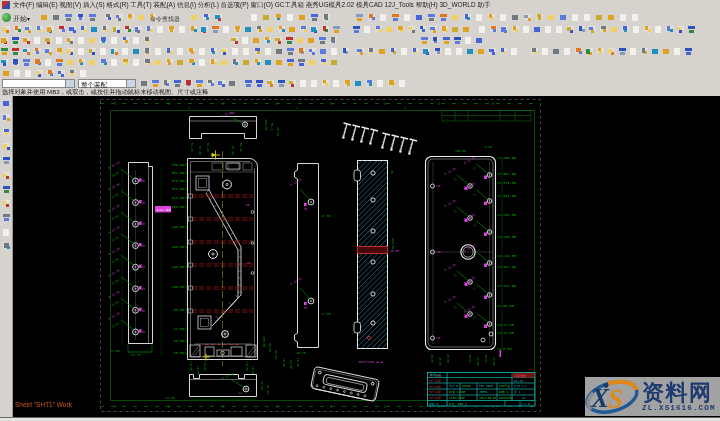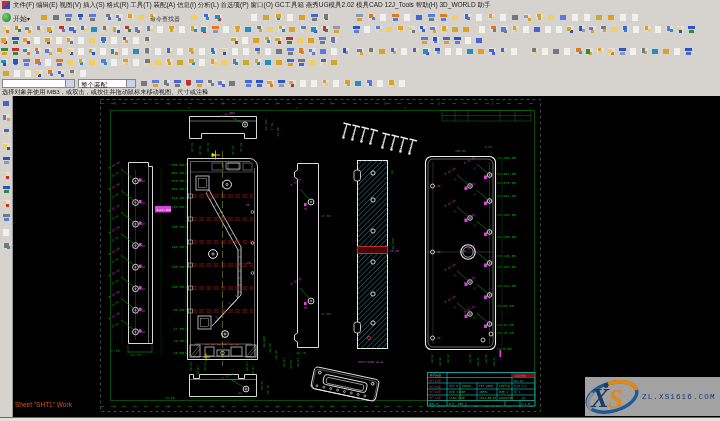--- a/index.html
+++ b/index.html
@@ -13,21 +13,21 @@
 .combo:after { content:""; position:absolute; right:0; top:0; width:8px; height:7px; background:#c8d4e8; border-left:1px solid #888; }
 .ctext { position:absolute; left:2px; top:0.5px; font-size:6.5px; color:#111; }
 .prompt { position:absolute; left:0; top:88px; width:720px; height:8px; font-size:6.2px; color:#1a1a1a; padding-left:2px; }
 #canvas { position:absolute; left:13px; top:96px; width:707px; height:321px; background:#000; }
 .canvas-svg { position:absolute; left:0; top:0; }
 .sidebar { position:absolute; left:0; top:96px; width:13px; height:325px; background:#d6d3ce; border-right:1px solid #9a9a9a; }
 .taskbar { position:absolute; left:0; top:417px; width:720px; height:4px; background:#e4e2dc; border-top:1px solid #6a6a6a; }
 .wm { position:absolute; left:585px; top:377px; width:135px; height:39px; background:#a2a2a2; display:flex; align-items:center; overflow:hidden; }
 .wm-right { position:relative; width:78px; }
 .wm-zh { font-family:"Liberation Sans",sans-serif; font-weight:bold; font-size:22px; line-height:23px; color:#1e3a6e; white-space:nowrap; letter-spacing:1.5px; }
-.wm-url { font-family:"Liberation Mono",monospace; font-weight:normal; font-size:7.6px; color:#1e3a6e; letter-spacing:1.1px; white-space:nowrap; }
+.wm-url { font-family:"Liberation Mono",monospace; font-weight:bold; font-size:7.6px; color:#1e3a6e; letter-spacing:1.1px; white-space:nowrap; }
 </style></head>
 <body>
 <div id="app">
 <div id="chrome">
       <div class="menubar">
         <i style="left:2px;top:1px;width:8px;height:8px;background:linear-gradient(135deg,#c03030 48%,#3050b0 52%)"></i>
         <span class="mtext">文件(F) 编辑(E) 视图(V) 插入(S) 格式(R) 工具(T) 装配(A) 信息(I) 分析(L) 首选项(P) 窗口(O) GC工具箱 燕秀UG模具2.02 模具CAD 12J_Tools 帮助(H) 3D_WORLD 助手</span>
       </div>
       <i style="left:2px;top:13px;width:9px;height:9px;border-radius:50%;background:radial-gradient(circle at 35% 35%,#7ad07a,#1a7a1a)"></i>
       <span class="tbtxt" style="left:13px;top:13.5px;">开始<span style="font-size:6px">▾</span></span>
@@ -830,15 +830,16 @@
     <g transform="rotate(-16 27 20)">
       <ellipse cx="27" cy="20" rx="25.5" ry="14" fill="none" stroke="#1d5a96" stroke-width="3.4"></ellipse>
       <path d="M27,6 A25.5,14 0 0 1 52.5,20" fill="none" stroke="#e08818" stroke-width="4"></path>
       <path d="M4,26 A25.5,14 0 0 1 10,11" fill="none" stroke="#8c9096" stroke-width="3.6"></path>
     </g>
     <circle cx="21" cy="8.5" r="2.4" fill="#1a3a68"></circle>
     <text x="6" y="30" font-family="Liberation Serif,serif" font-style="italic" font-weight="bold" font-size="27" fill="#1a3a68">X</text>
     <text x="23" y="31" font-family="Liberation Serif,serif" font-style="italic" font-weight="bold" font-size="27" fill="#e08818">S</text>
   </svg>
   <div class="wm-right">
+    <div class="wm-zh">资料网</div>
     <div class="wm-url">ZL.XS1616.COM</div>
   </div>
 </div>
 </div>
 </body></html>

